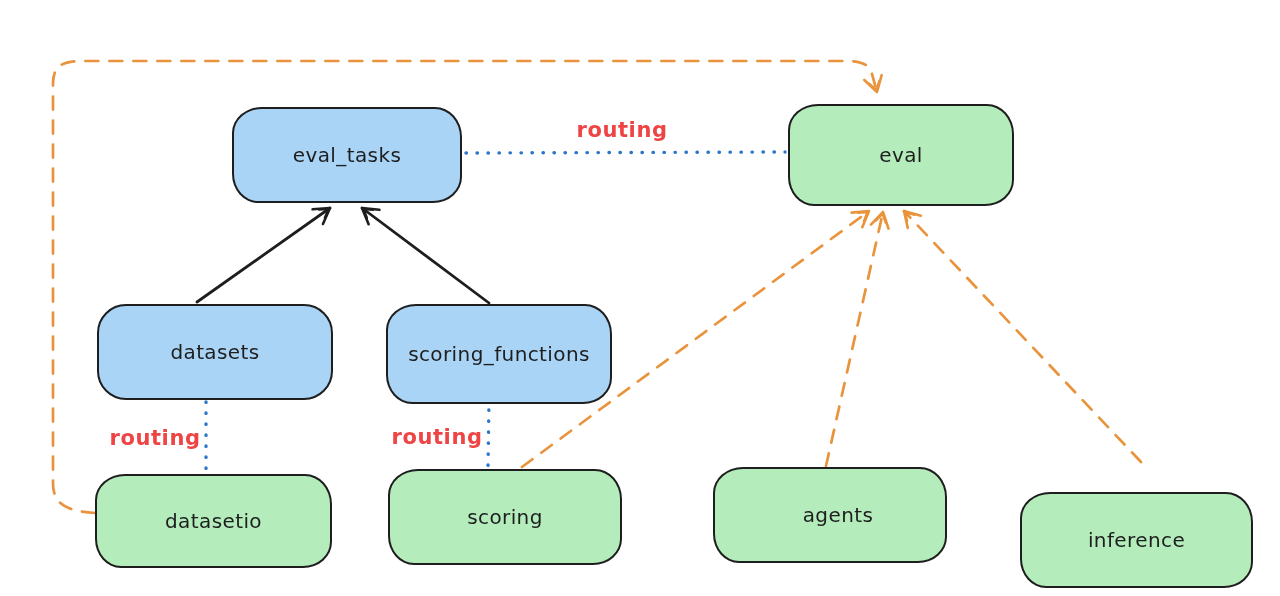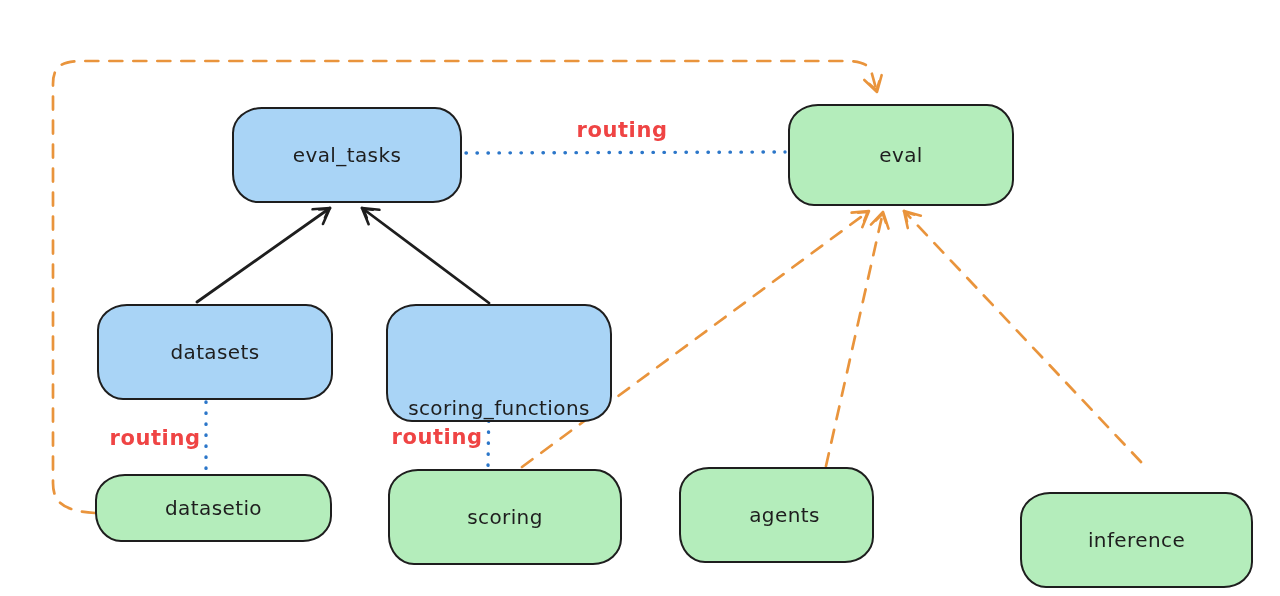--- a/index.html
+++ b/index.html
@@ -64,37 +64,37 @@
   </svg>
 
   <div class="node green" style="left:788px;top:104px;width:226px;height:102px;">
     <span>eval</span>
   </div>
 
   <div class="node blue" style="left:232px;top:107px;width:230px;height:96px;">
     <span>eval_tasks</span>
   </div>
 
-  <div class="node blue" style="left:97px;top:304px;width:236px;height:96px;">
+  <div class="node blue" style="left:97px;top:304px;width:236px;height:96px;border-radius:29px;">
     <span>datasets</span>
   </div>
 
-  <div class="node blue" style="left:386px;top:304px;width:226px;height:118px;align-items:flex-end;">
+  <div class="node blue" style="left:386px;top:304px;width:226px;height:100px;">
     <span>scoring_functions</span>
   </div>
 
-  <div class="node green" style="left:95px;top:474px;width:237px;height:68px;">
+  <div class="node green" style="left:95px;top:474px;width:237px;height:94px;">
     <span>datasetio</span>
   </div>
 
   <div class="node green" style="left:388px;top:469px;width:234px;height:96px;text-align:center;">
     <span>scoring</span>
   </div>
 
-  <div class="node green" style="left:679px;top:467px;width:195px;height:96px;padding-left:16px;">
+  <div class="node green" style="left:713px;top:467px;width:234px;height:96px;padding-left:16px;">
     <span>agents</span>
   </div>
 
   <div class="node green" style="left:1020px;top:492px;width:233px;height:96px;">
     <span>inference</span>
   </div>
 
   <div class="edge-label" style="left:622px;top:130px;">routing</div>
   <div class="edge-label" style="left:155px;top:438px;">routing</div>
   <div class="edge-label" style="left:437px;top:437px;">routing</div>

